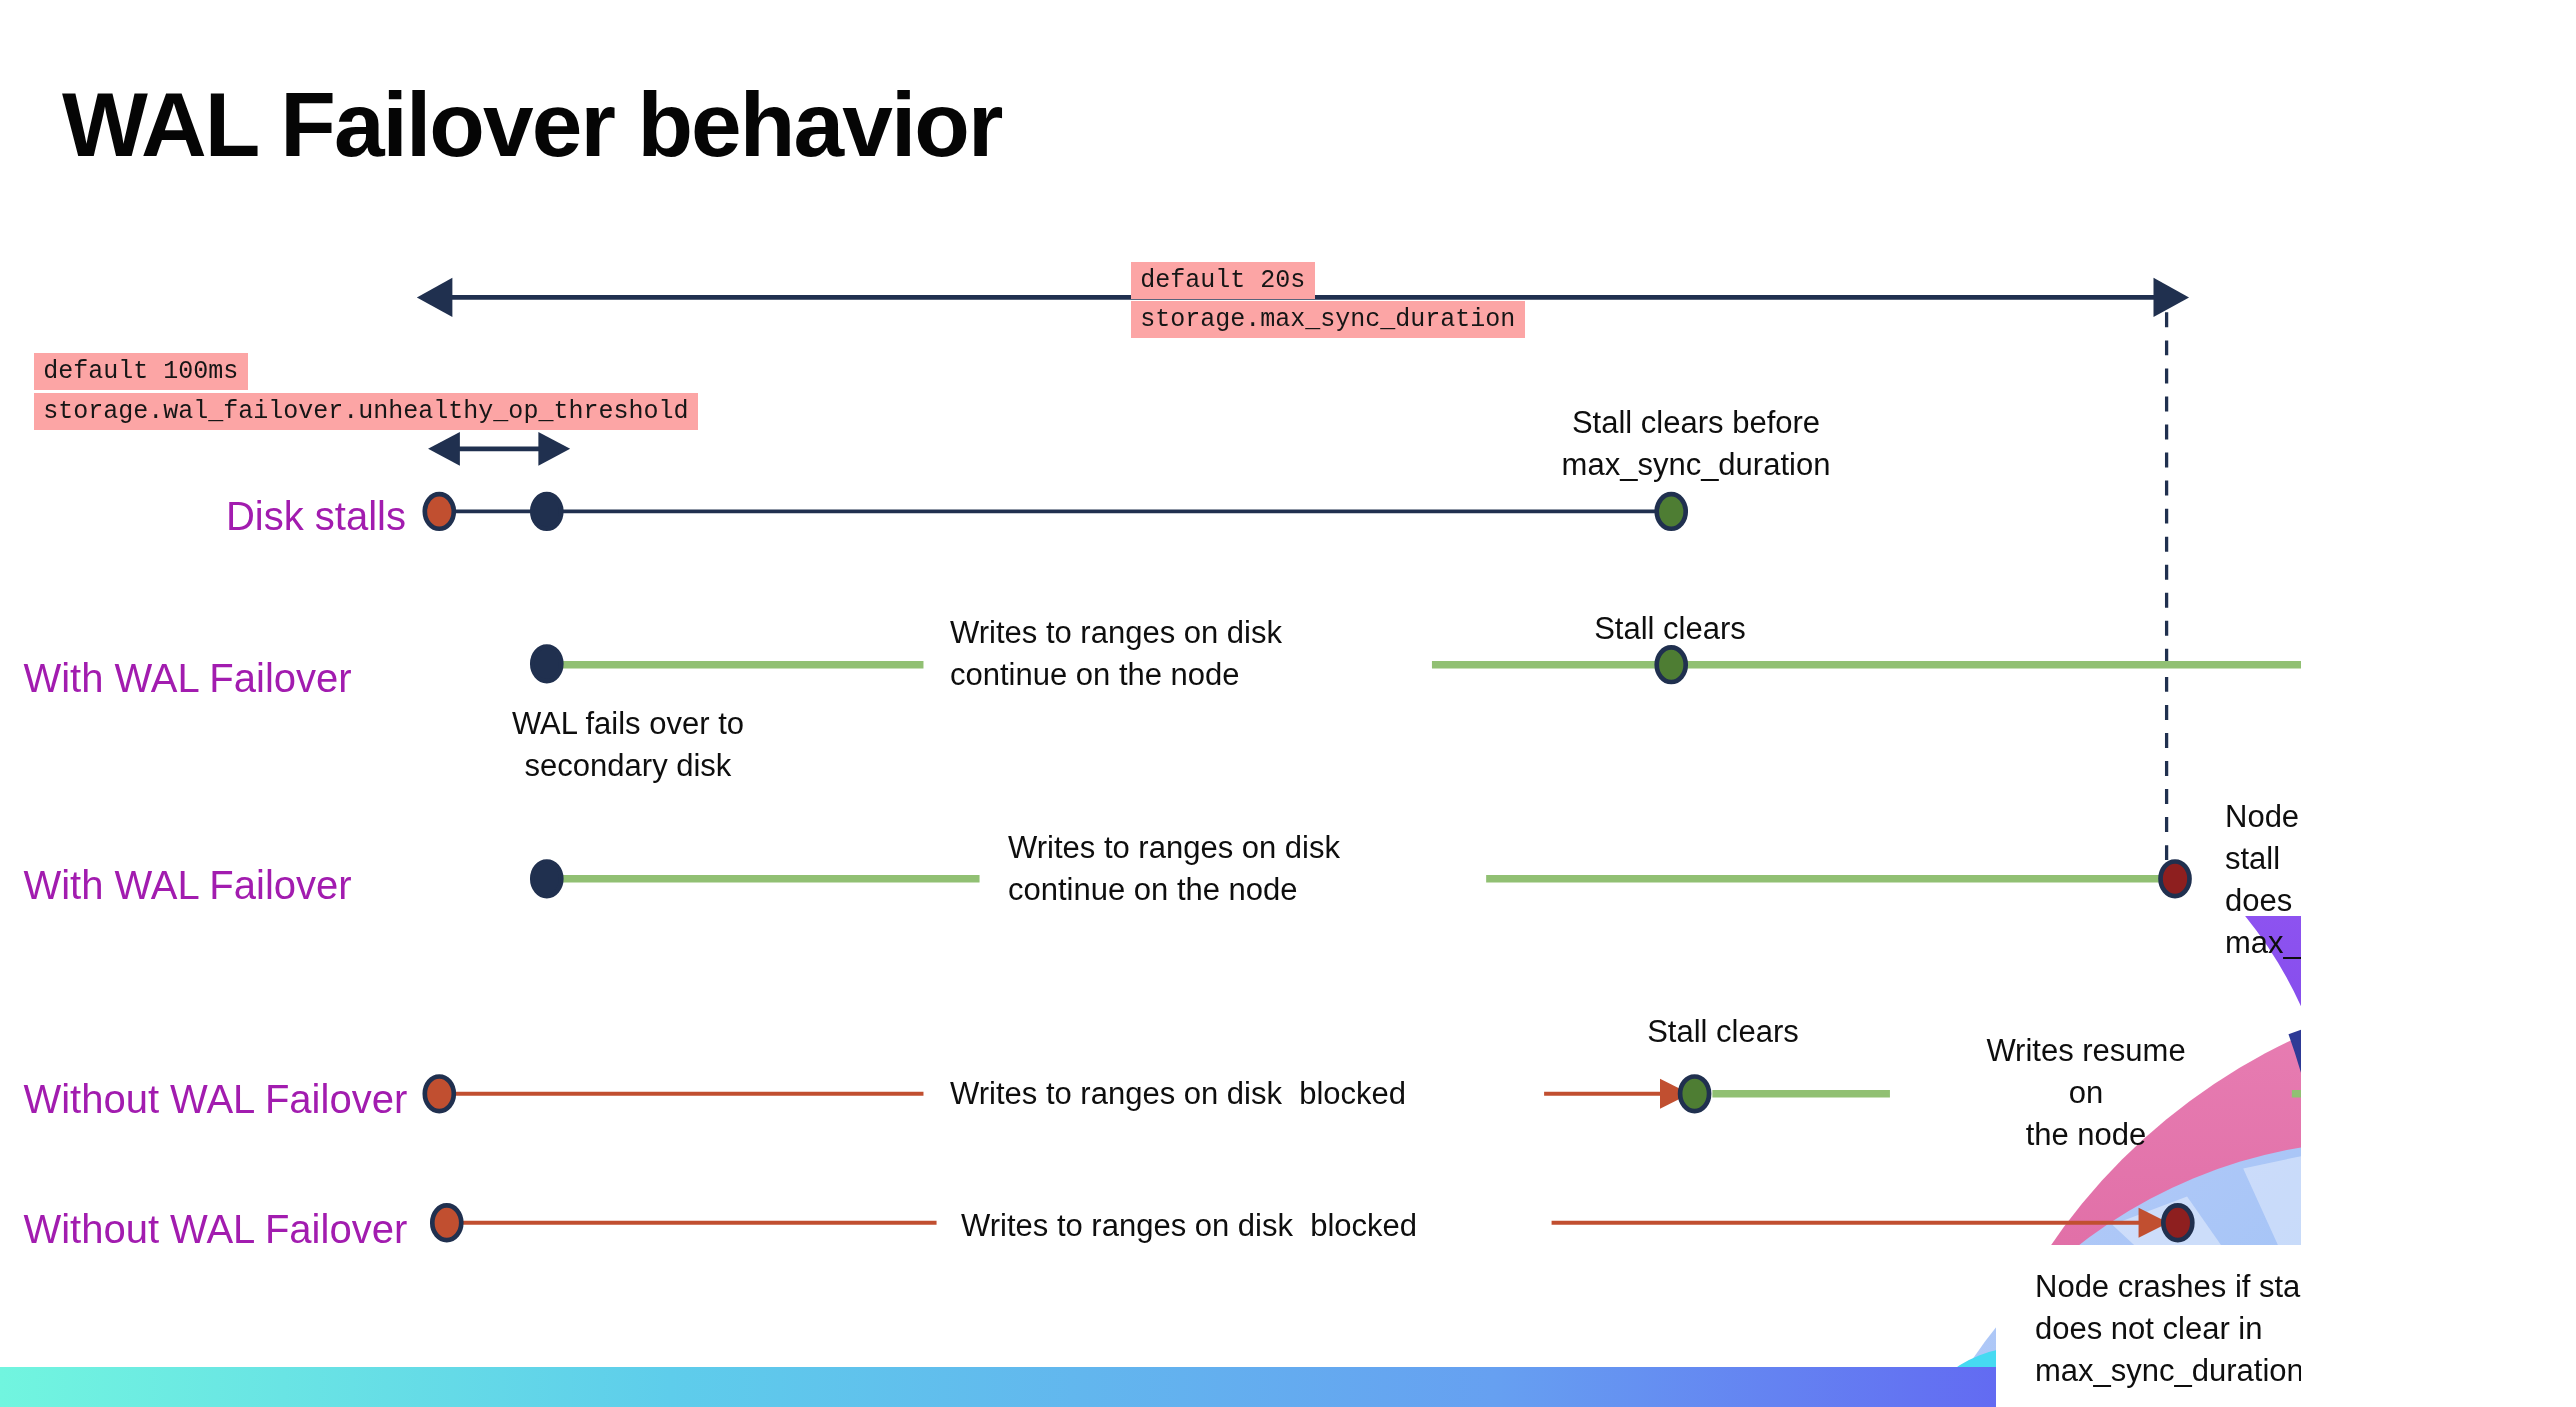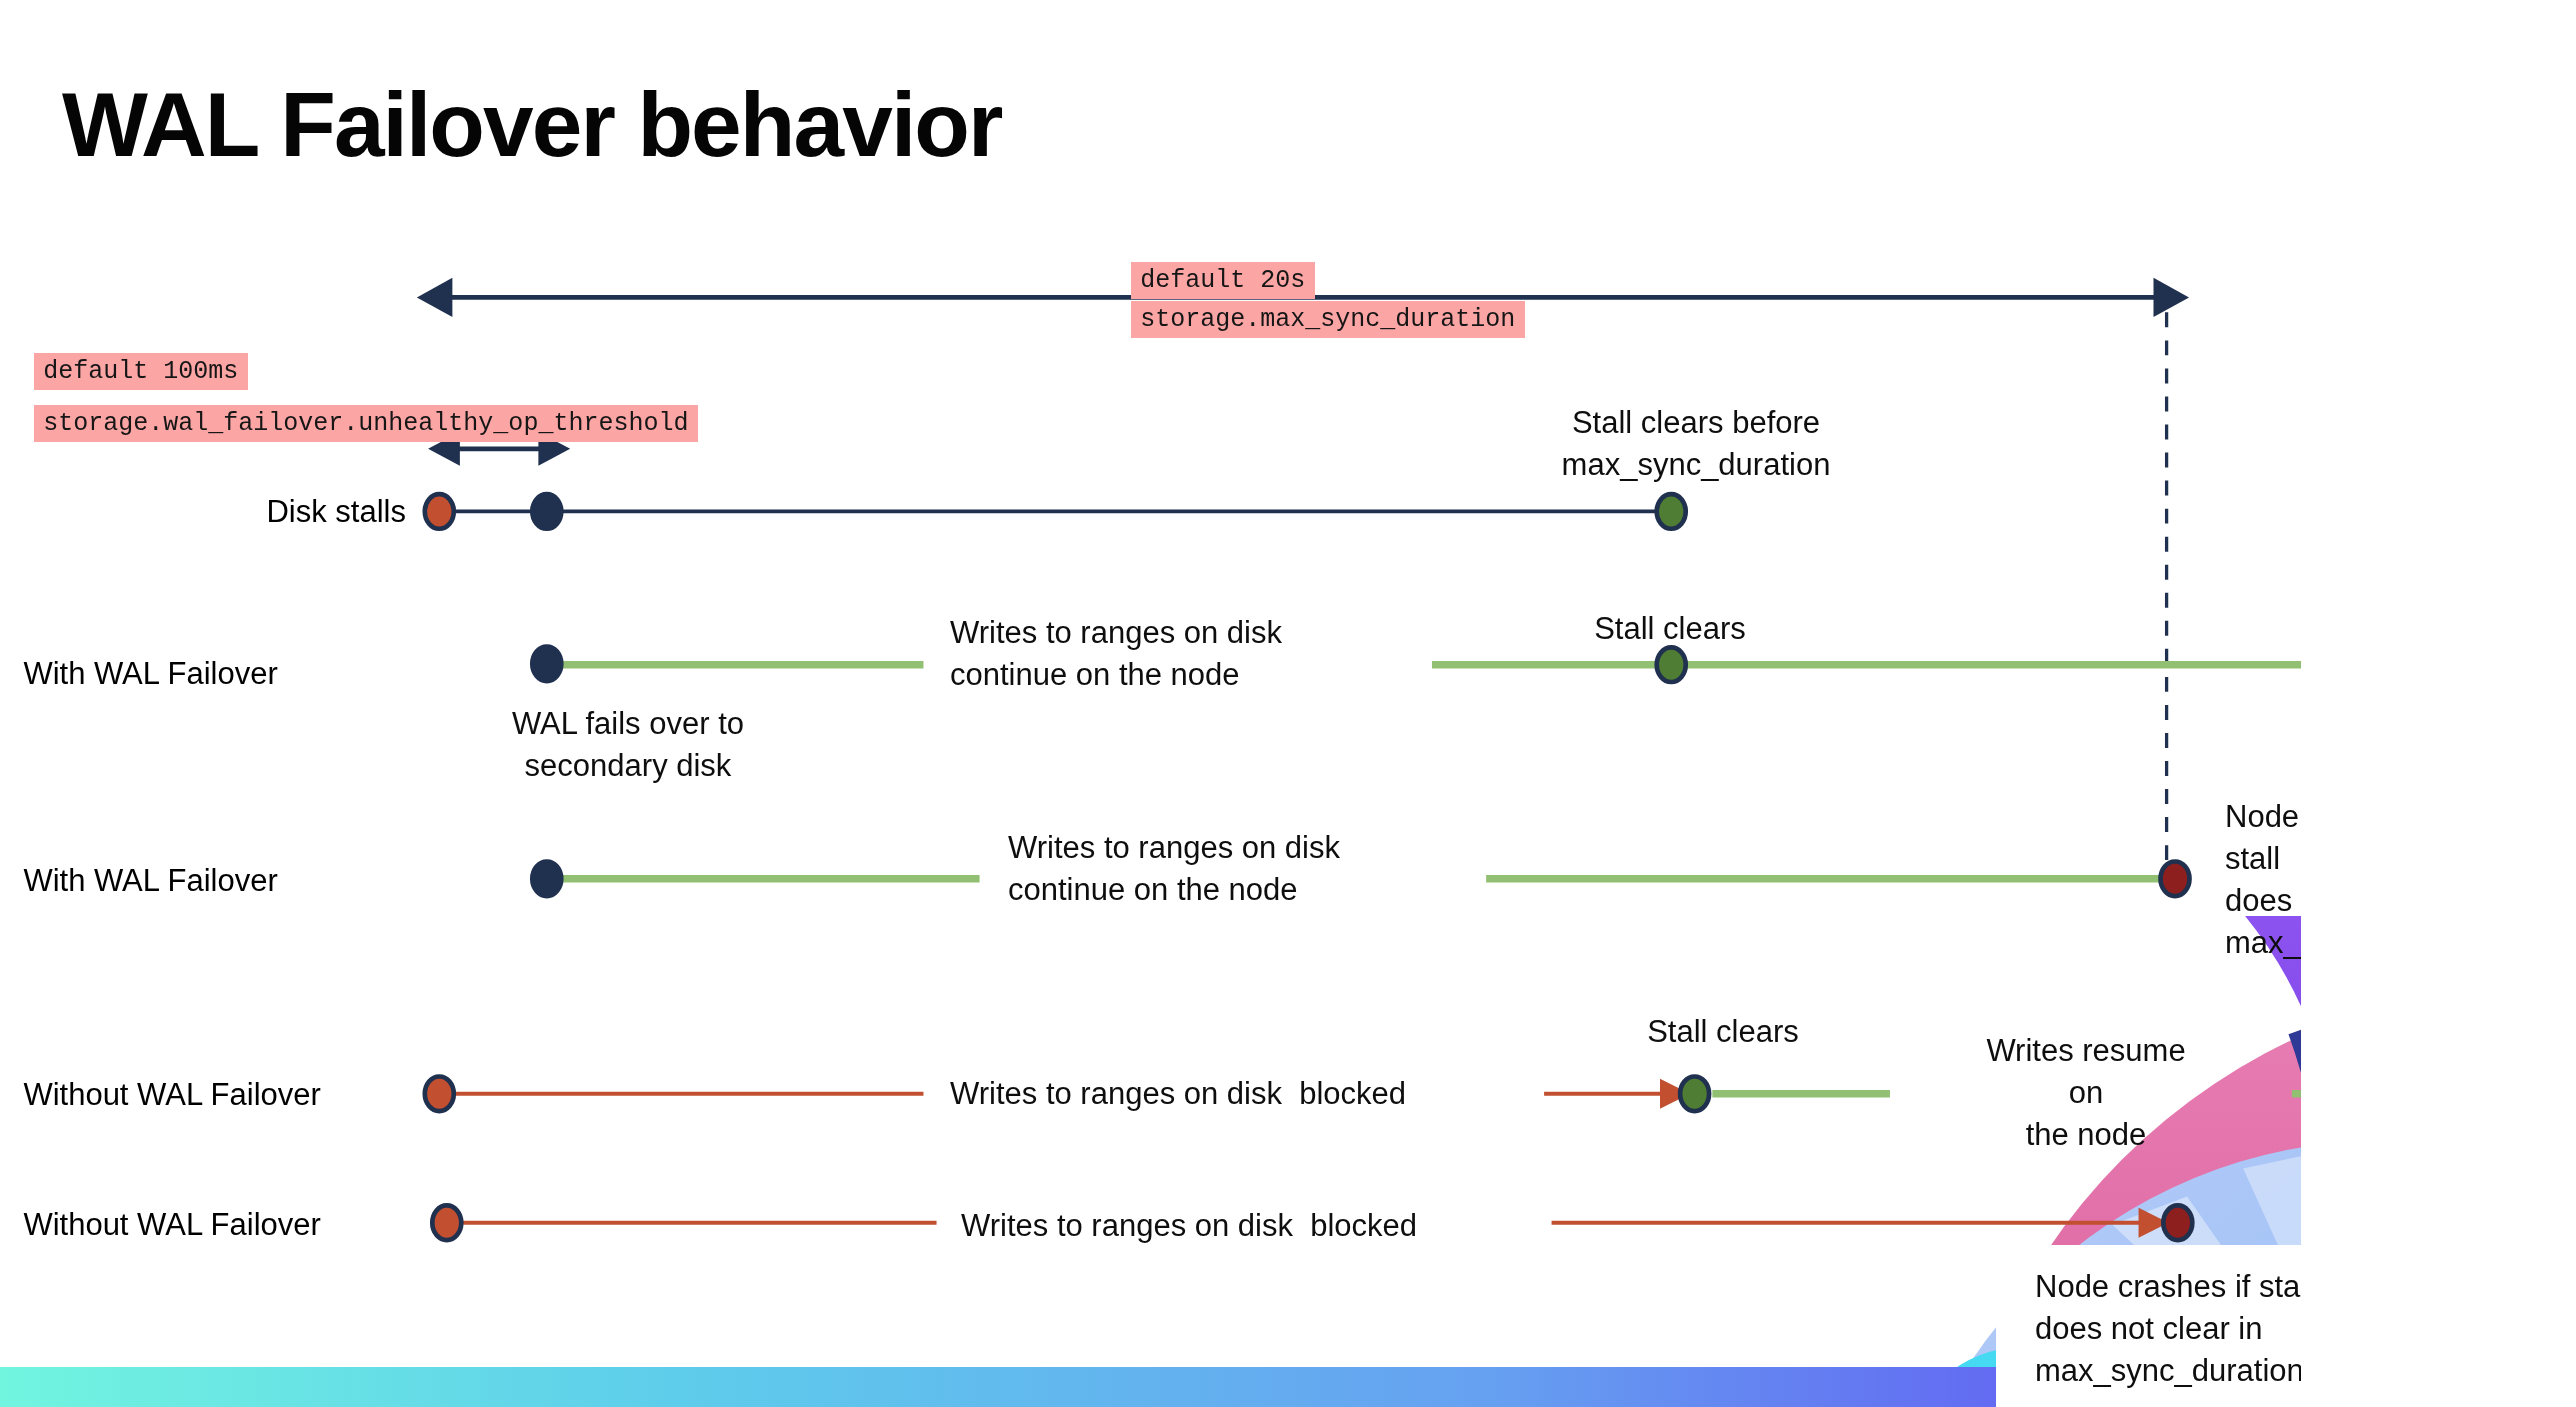--- a/index.html
+++ b/index.html
@@ -4,21 +4,21 @@
 <style>
   html,body{margin:0;padding:0;background:#ffffff;}
   #stage{position:relative;width:2301px;height:1408px;background:#ffffff;overflow:hidden;
          font-family:"Liberation Sans",sans-serif;color:#111;}
   .abs{position:absolute;}
   #page-title{left:62px;top:73px;font-size:91px;font-weight:bold;letter-spacing:-1.9px;color:#050505;}
   .code{font-family:"Liberation Mono","DejaVu Sans Mono",monospace;font-size:25px;color:#161616;
         background:#fca5a5;padding:3.7px 9.3px;white-space:pre;line-height:1.2;}
   .lbl{font-size:31px;line-height:42px;white-space:pre-wrap;color:#0e0e0e;}
   .center{transform:translateX(-50%);text-align:center;}
-  .rowlabel{font-size:31px;color:#000000;}
+  .rowlabel{font-size:40px;color:#a21caf;}
   #bottom-bar{left:0;top:1367px;width:2576px;height:41px;
       background:linear-gradient(90deg,#71f5df 0%,#5ecdeb 26%,#66a0f1 58%,#6264f2 80%,#7050f4 100%);}
   #crash-box{left:1996px;top:1245px;width:436px;height:163px;background:#ffffff;}
   #crash-box .lbl{position:absolute;left:39px;top:20.6px;}
   svg{display:block;}
 </style>
 </head>
 <body>
 
 <div id="stage">
@@ -116,21 +116,21 @@
       <path d="M6,14 C36,30 58,34 76,60"></path>
       <path d="M114,14 C84,30 62,34 44,60"></path>
       <path d="M60,36 C90,56 98,90 60,130 C22,90 30,56 60,36 Z"></path>
       <path d="M60,126 L60,82 M60,82 C48,70 44,62 42,52 M60,82 C72,70 76,62 78,52"></path>
     </g>
   </svg>
 
   <div class="abs code" style="left:1131px;top:262px;">default 20s</div>
   <div class="abs code" style="left:1131px;top:301px;text-align:center;">storage.max_sync_duration</div>
   <div class="abs code" style="left:34px;top:353px;">default 100ms</div>
-  <div class="abs code" style="left:34px;top:393px;margin-top:12px;">storage.wal_failover.unhealthy_op_threshold</div>
+  <div class="abs code" style="left:34px;top:393px;">storage.wal_failover.unhealthy_op_threshold</div>
 
   <div class="abs rowlabel" style="left:112px;top:494px;width:294px;text-align:right;">Disk stalls</div>
   <div class="abs rowlabel" style="left:23.4px;top:656px;">With WAL Failover</div>
   <div class="abs rowlabel" style="left:23.4px;top:863px;">With WAL Failover</div>
   <div class="abs rowlabel" style="left:23.4px;top:1077px;">Without WAL Failover</div>
   <div class="abs rowlabel" style="left:23.4px;top:1207px;">Without WAL Failover</div>
 
   <div class="abs lbl center" style="left:1696px;top:402px;">Stall clears before
 max_sync_duration</div>
   <div class="abs lbl center" style="left:628px;top:703px;">WAL fails over to

